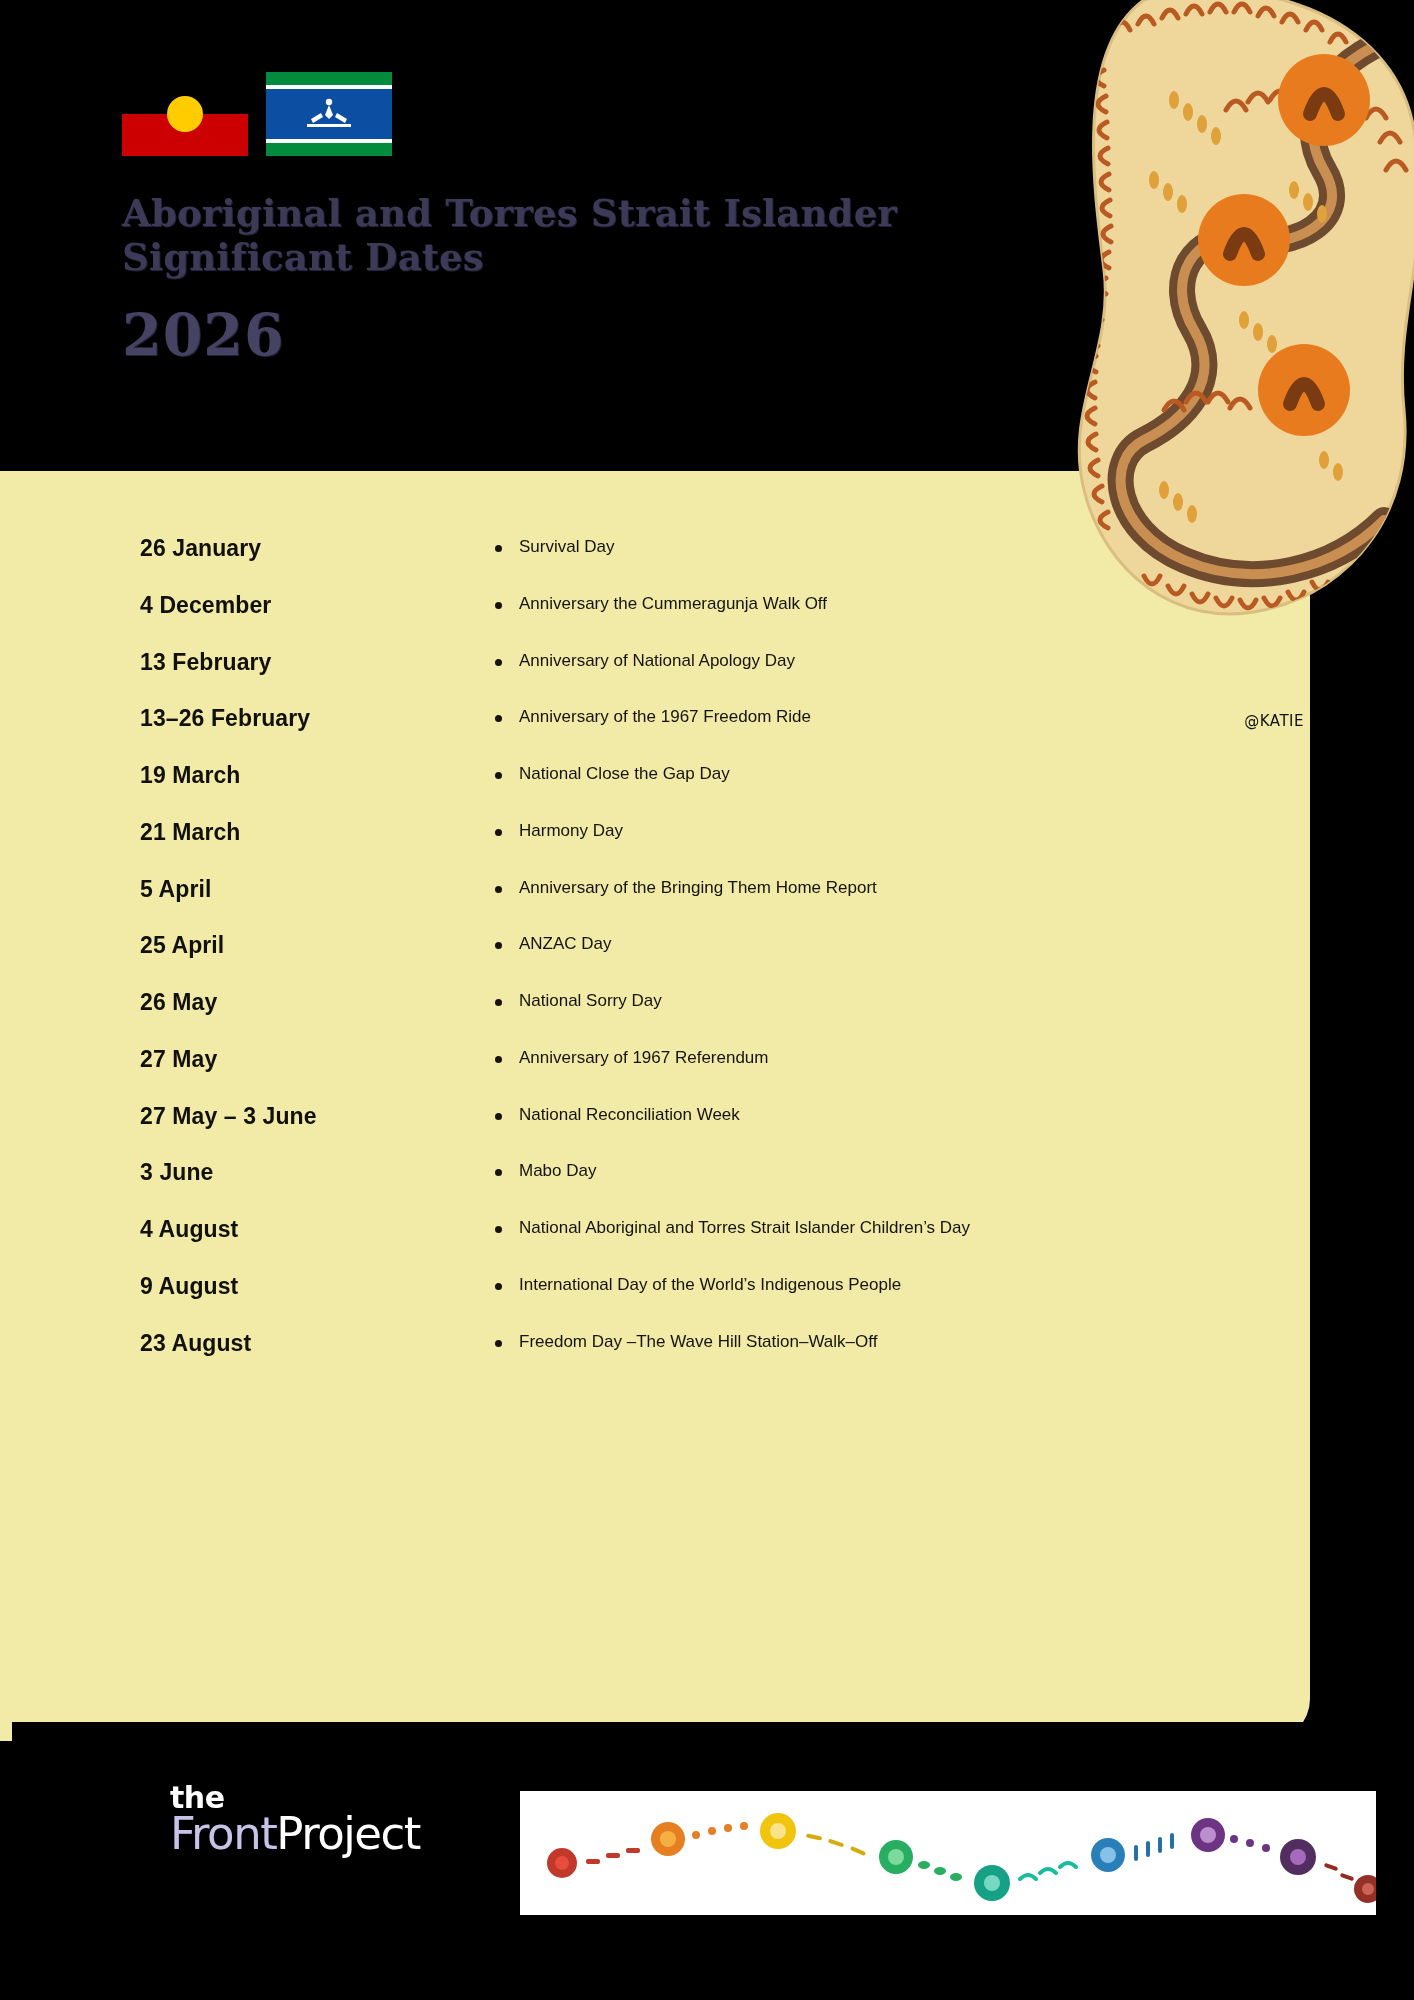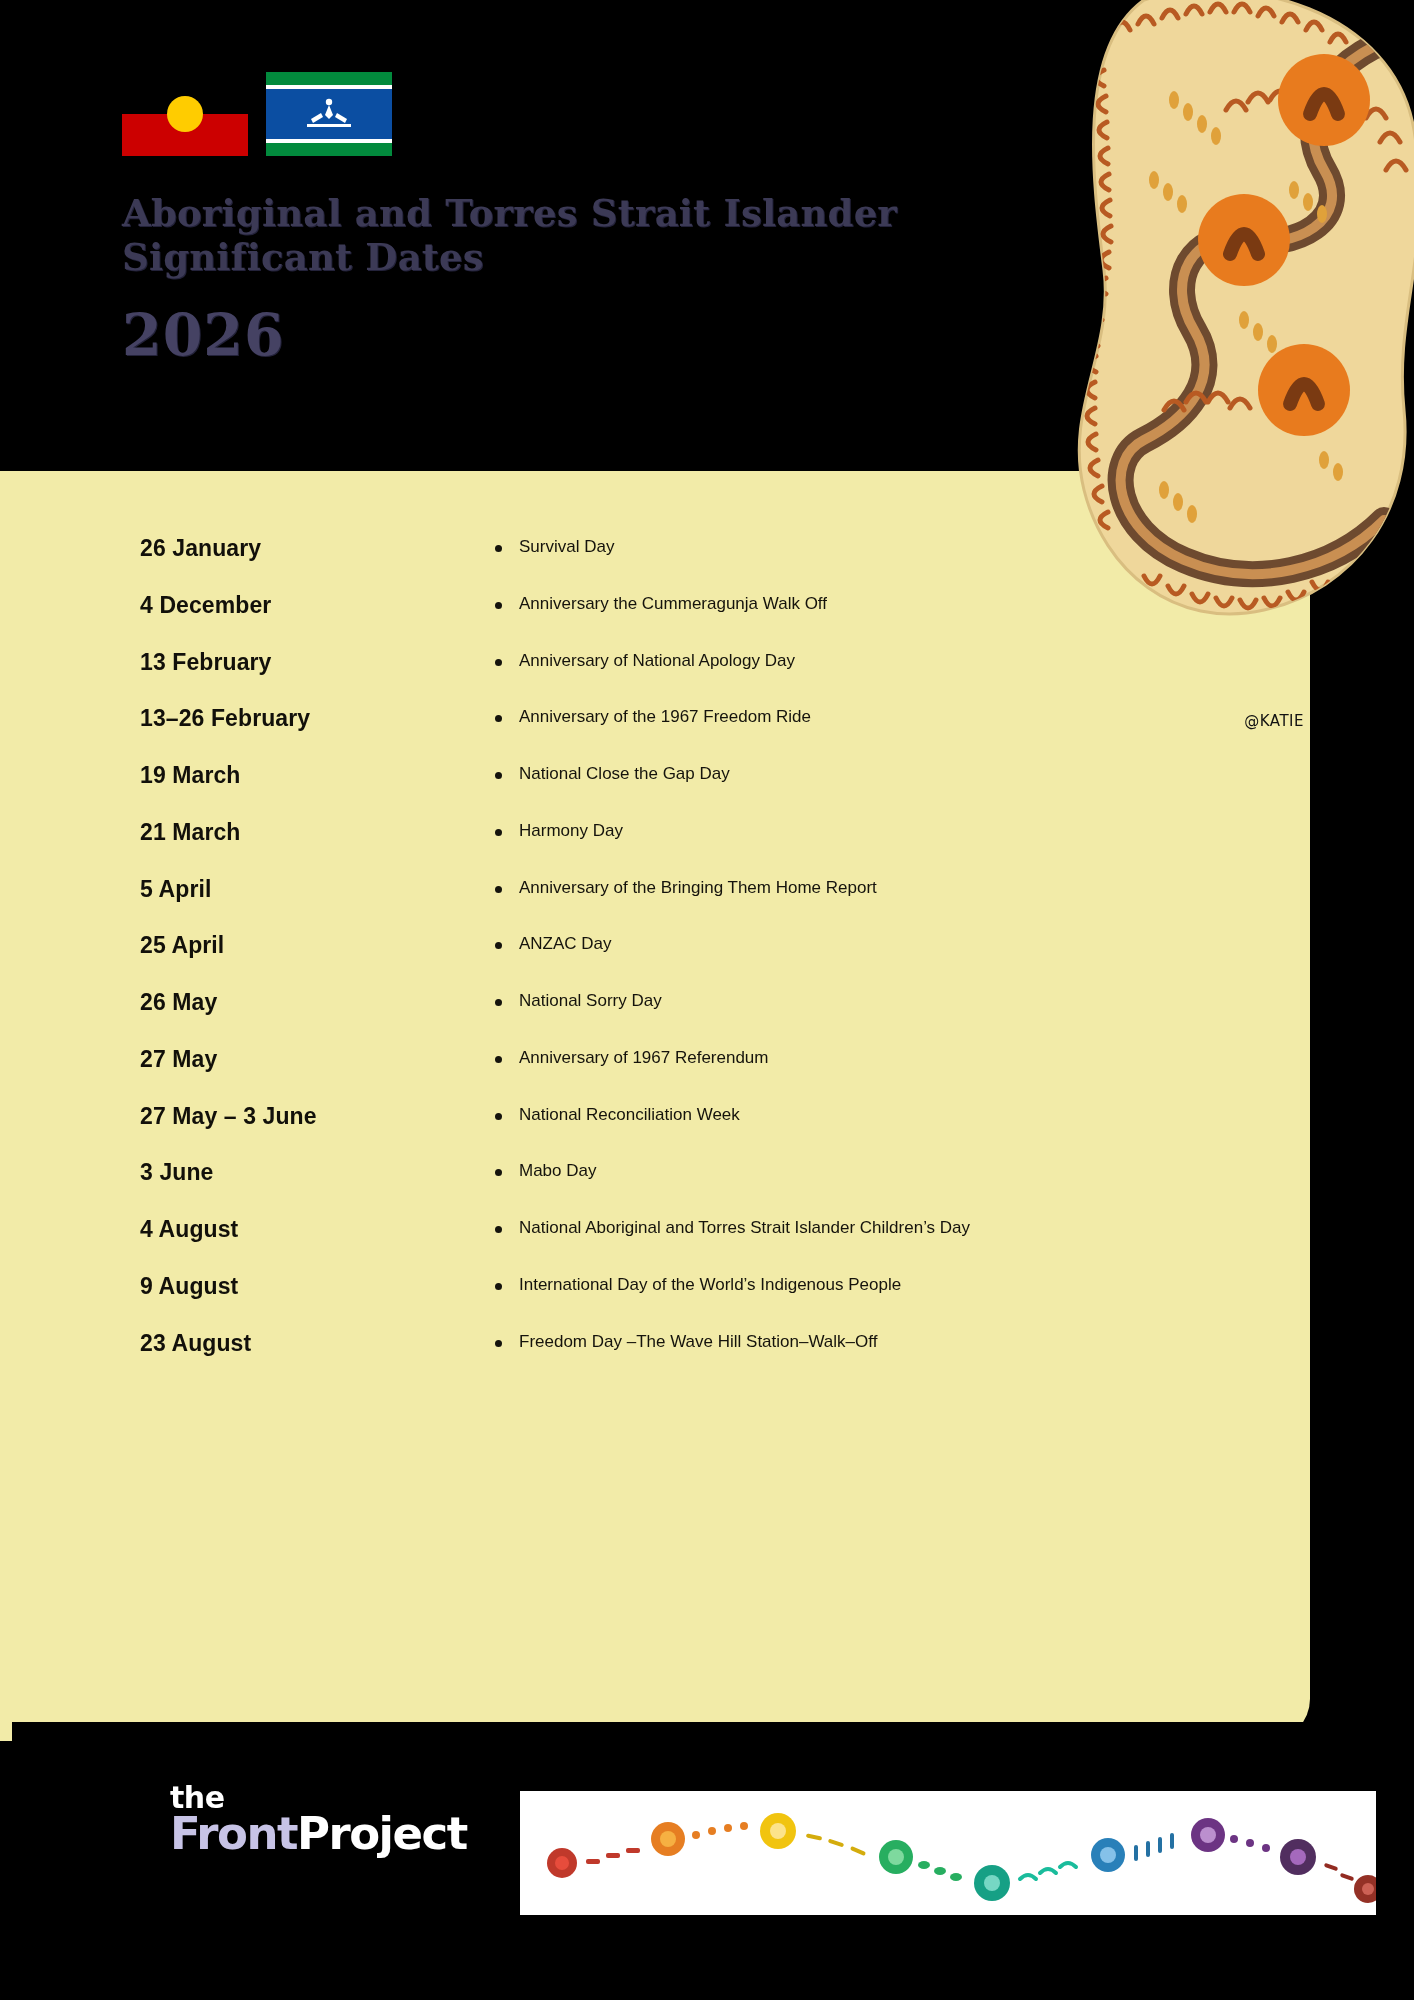--- a/index.html
+++ b/index.html
@@ -203,21 +203,21 @@
   }
   .logo .the {
     font-size: 30px;
     font-weight: bold;
     line-height: 0.95;
     color: #ffffff;
     letter-spacing: -0.5px;
   }
   .logo .front-project {
     font-size: 45px;
-    font-weight: bold;
+    font-weight: normal;
     line-height: 0.95;
     letter-spacing: -1.5px;
   }
   .logo .front { color: #C7C3E6; }
   .logo .project { color: #FFFFFF; }
 
   .footer-art {
     position: absolute;
     left: 508px;
     top: 69px;

